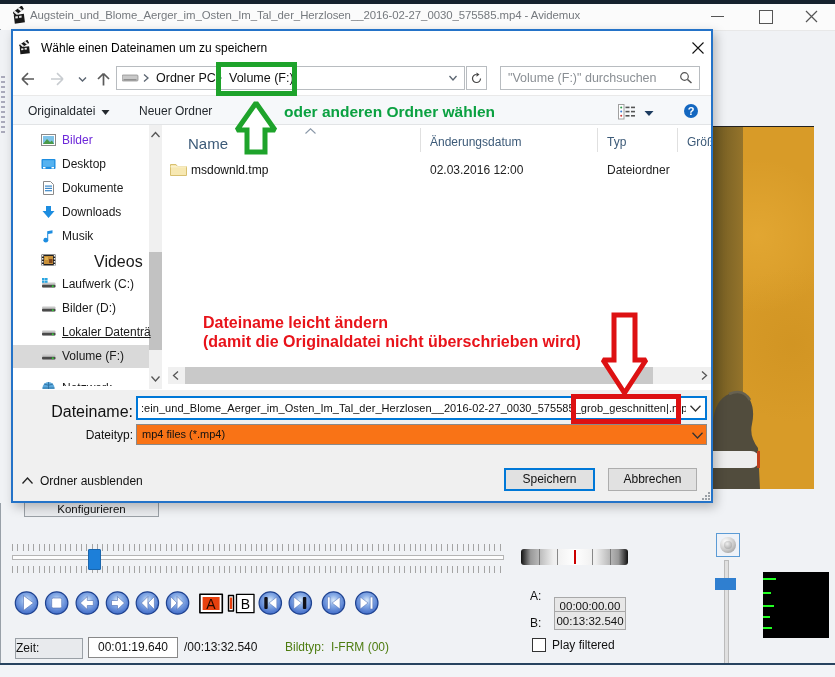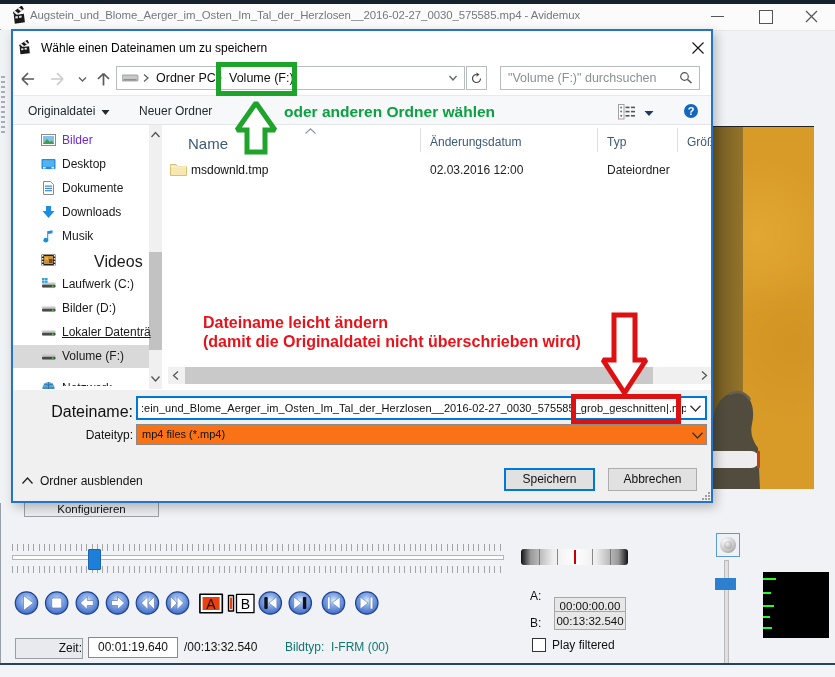--- a/index.html
+++ b/index.html
@@ -115,24 +115,24 @@
   </g>
 </svg>
 
 <div class="ab" style="left:530px;top:589px;font-size:12px;color:#111;">A:</div>
 <div class="ab" style="left:554px;top:585px;width:72px;height:17px;background:#e7e7e7;border:1px solid #a8a8a8;font-size:11.5px;color:#111;text-align:center;line-height:17px;box-sizing:border-box;margin-top:12px;">00:00:00.00</div>
 <div class="ab" style="left:530px;top:616px;font-size:12px;color:#111;">B:</div>
 <div class="ab" style="left:554px;top:611px;width:72px;height:19px;background:#e7e7e7;border:1px solid #a8a8a8;font-size:11.5px;color:#111;text-align:center;line-height:19px;box-sizing:border-box;">00:13:32.540</div>
 <div class="ab" style="left:532px;top:638px;width:12px;height:12px;background:#fff;border:1px solid #333;"></div>
 <div class="ab" style="left:552px;top:638px;font-size:12px;color:#111;">Play filtered</div>
 
-<div class="ab" style="left:15px;top:638px;width:66px;height:19px;background:#e8eaed;border:1px solid #9aa0a6;font-size:12px;color:#111;text-align:right;line-height:18px;">Zeit:</div>
+<div class="ab" style="left:15px;top:638px;width:66px;height:19px;background:#e8eaed;border:1px solid #9aa0a6;font-size:12px;color:#111;text-align:left;line-height:18px;">Zeit:</div>
 <div class="ab" style="left:88px;top:637px;width:88px;height:19px;background:#fff;border:1px solid #888;font-size:12px;color:#111;text-align:center;line-height:19px;">00:01:19.640</div>
 <div class="ab" style="left:184px;top:640px;font-size:12px;color:#111;">/00:13:32.540</div>
-<div class="ab" style="left:285px;top:640px;font-size:12px;color:#0f766e;">Bildtyp:&nbsp; I-FRM (00)</div>
+<div class="ab" style="left:285px;top:640px;font-size:12px;color:#4d7c0f;">Bildtyp:&nbsp; I-FRM (00)</div>
 
 <div class="ab" style="left:716px;top:533px;width:22px;height:22px;background:#eef2f8;border:1px solid #5b9bd5;">
   <div class="ab" style="left:3px;top:3px;width:16px;height:16px;border-radius:50%;background:radial-gradient(circle at 35% 30%,#fff,#c9c9c9 55%,#8a8a8a);"></div>
   <div class="ab" style="left:7px;top:7px;width:8px;height:8px;border-radius:50%;background:radial-gradient(circle at 40% 35%,#eee,#999);"></div>
 </div>
 <div class="ab" style="left:724px;top:560px;width:3px;height:105px;background:#e0e0e0;border:1px solid #bbb;"></div>
 <div class="ab" style="left:715px;top:578px;width:21px;height:12px;background:#2f7fd0;"></div>
 
 <div class="ab" style="left:763px;top:572px;width:66px;height:66px;background:#000;">
   <div class="ab" style="left:0;top:6px;width:13px;height:2px;background:#2f2;"></div>

